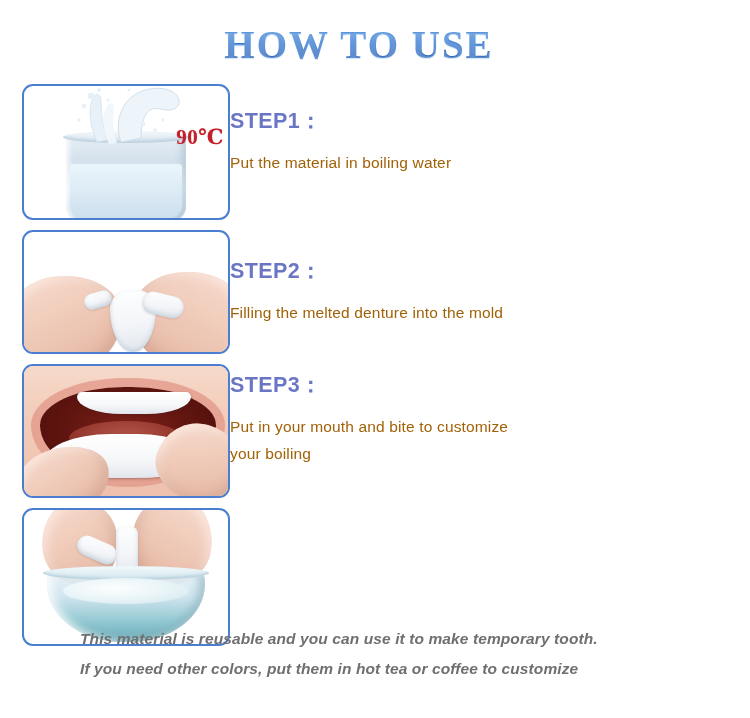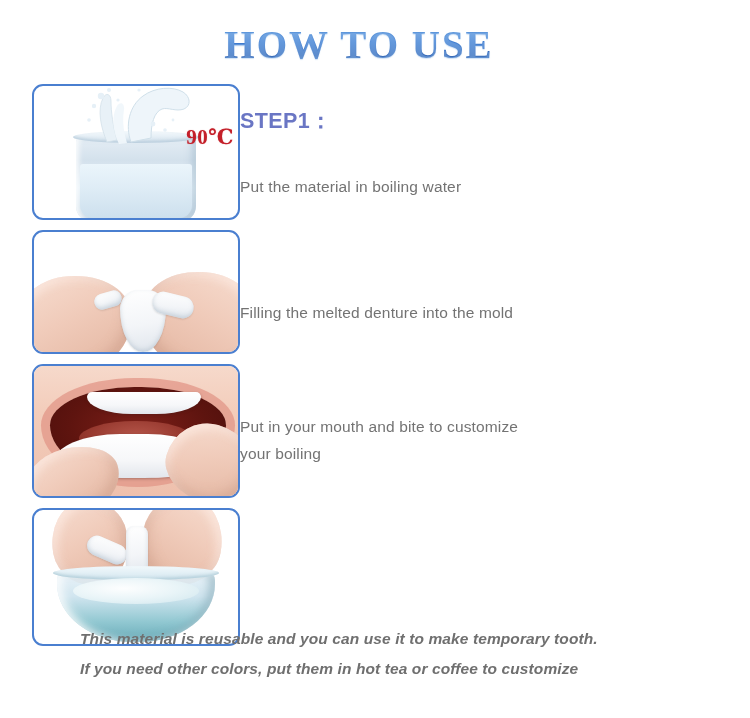--- a/index.html
+++ b/index.html
@@ -49,21 +49,21 @@
     position: relative;
     display: flex;
     align-items: flex-start;
     margin-bottom: 10px;
   }
 
   .photo {
     position: relative;
     flex: 0 0 auto;
     width: 208px;
-    margin-left: 32px;
+    margin-left: 22px;
     border: 2px solid #4a7fd0;
     border-radius: 11px;
     background: #ffffff;
     overflow: hidden;
     box-sizing: border-box;
   }
   .photo .canvas { position: relative; width: 100%; height: 100%; }
 
   .step-text {
     flex: 1 1 auto;
@@ -72,24 +72,23 @@
   .step-label {
     font-size: 21.5px;
     font-weight: 700;
     color: #6a76c4;
     letter-spacing: 0.4px;
     line-height: 1.1;
     margin-bottom: 15px;
   }
   .step-desc {
     font-size: 15.5px;
-    color: #737373;
+    color: #a16207;
     line-height: 1.75;
     letter-spacing: 0.15px;
-    margin-top: 39px;
   }
   .step-desc div { white-space: pre; }
 
   
   .row-1 .step-text { padding-top: 26px; }
   .row-2 .step-text { padding-top: 30px; }
   .row-3 .step-text { padding-top: 10px; }
   .row-4 .step-text { padding-top: 18px; }
 
   .row-1 .photo { height: 136px; }
@@ -286,39 +285,41 @@
     <div class="photo">
       <div class="canvas">
         <div class="hand" style="left:-22px; top:44px; width:120px; height:96px; transform:rotate(-8deg);"></div>
         <div class="hand" style="right:-24px; top:40px; width:120px; height:98px; transform:rotate(9deg) scaleX(-1);"></div>
         <div class="mold" style="left:86px; top:58px; width:46px; height:62px; border-radius:40% 40% 50% 50% / 30% 30% 70% 70%;"></div>
         <div class="mold" style="left:118px; top:62px; width:42px; height:22px; border-radius:12px; transform:rotate(14deg);"></div>
         <div class="mold" style="left:60px; top:60px; width:28px; height:16px; border-radius:10px; transform:rotate(-16deg);"></div>
       </div>
     </div>
     <div class="step-text">
+      <div class="step-label">STEP2：</div>
       <div class="step-desc">
         <div>Filling the melted denture into the mold</div>
       </div>
     </div>
   </div>
 
   <div class="step-row row-3">
     <div class="photo">
       <div class="canvas">
         <div class="mouth-bg"></div>
         <div class="lips"></div>
         <div class="tongue"></div>
         <div class="veneer" style="left:26%; right:18%; top:20%; height:17%; border-radius:6px 6px 46% 46% / 6px 6px 90% 90%;"></div>
         <div class="veneer" style="left:10%; right:12%; top:52%; height:34%; border-radius:46% 46% 48% 48% / 70% 70% 40% 40%;"></div>
         <div class="hand" style="left:-10px; bottom:-18px; width:96px; height:66px; transform:rotate(-14deg);"></div>
         <div class="hand" style="right:-14px; bottom:-6px; width:86px; height:78px; transform:rotate(16deg);"></div>
       </div>
     </div>
     <div class="step-text">
+      <div class="step-label">STEP3：</div>
       <div class="step-desc">
         <div>Put in your mouth and bite to customize</div>
         <div>your boiling</div>
       </div>
     </div>
   </div>
 
   <div class="step-row row-4">
     <div class="photo">
       <div class="canvas">

